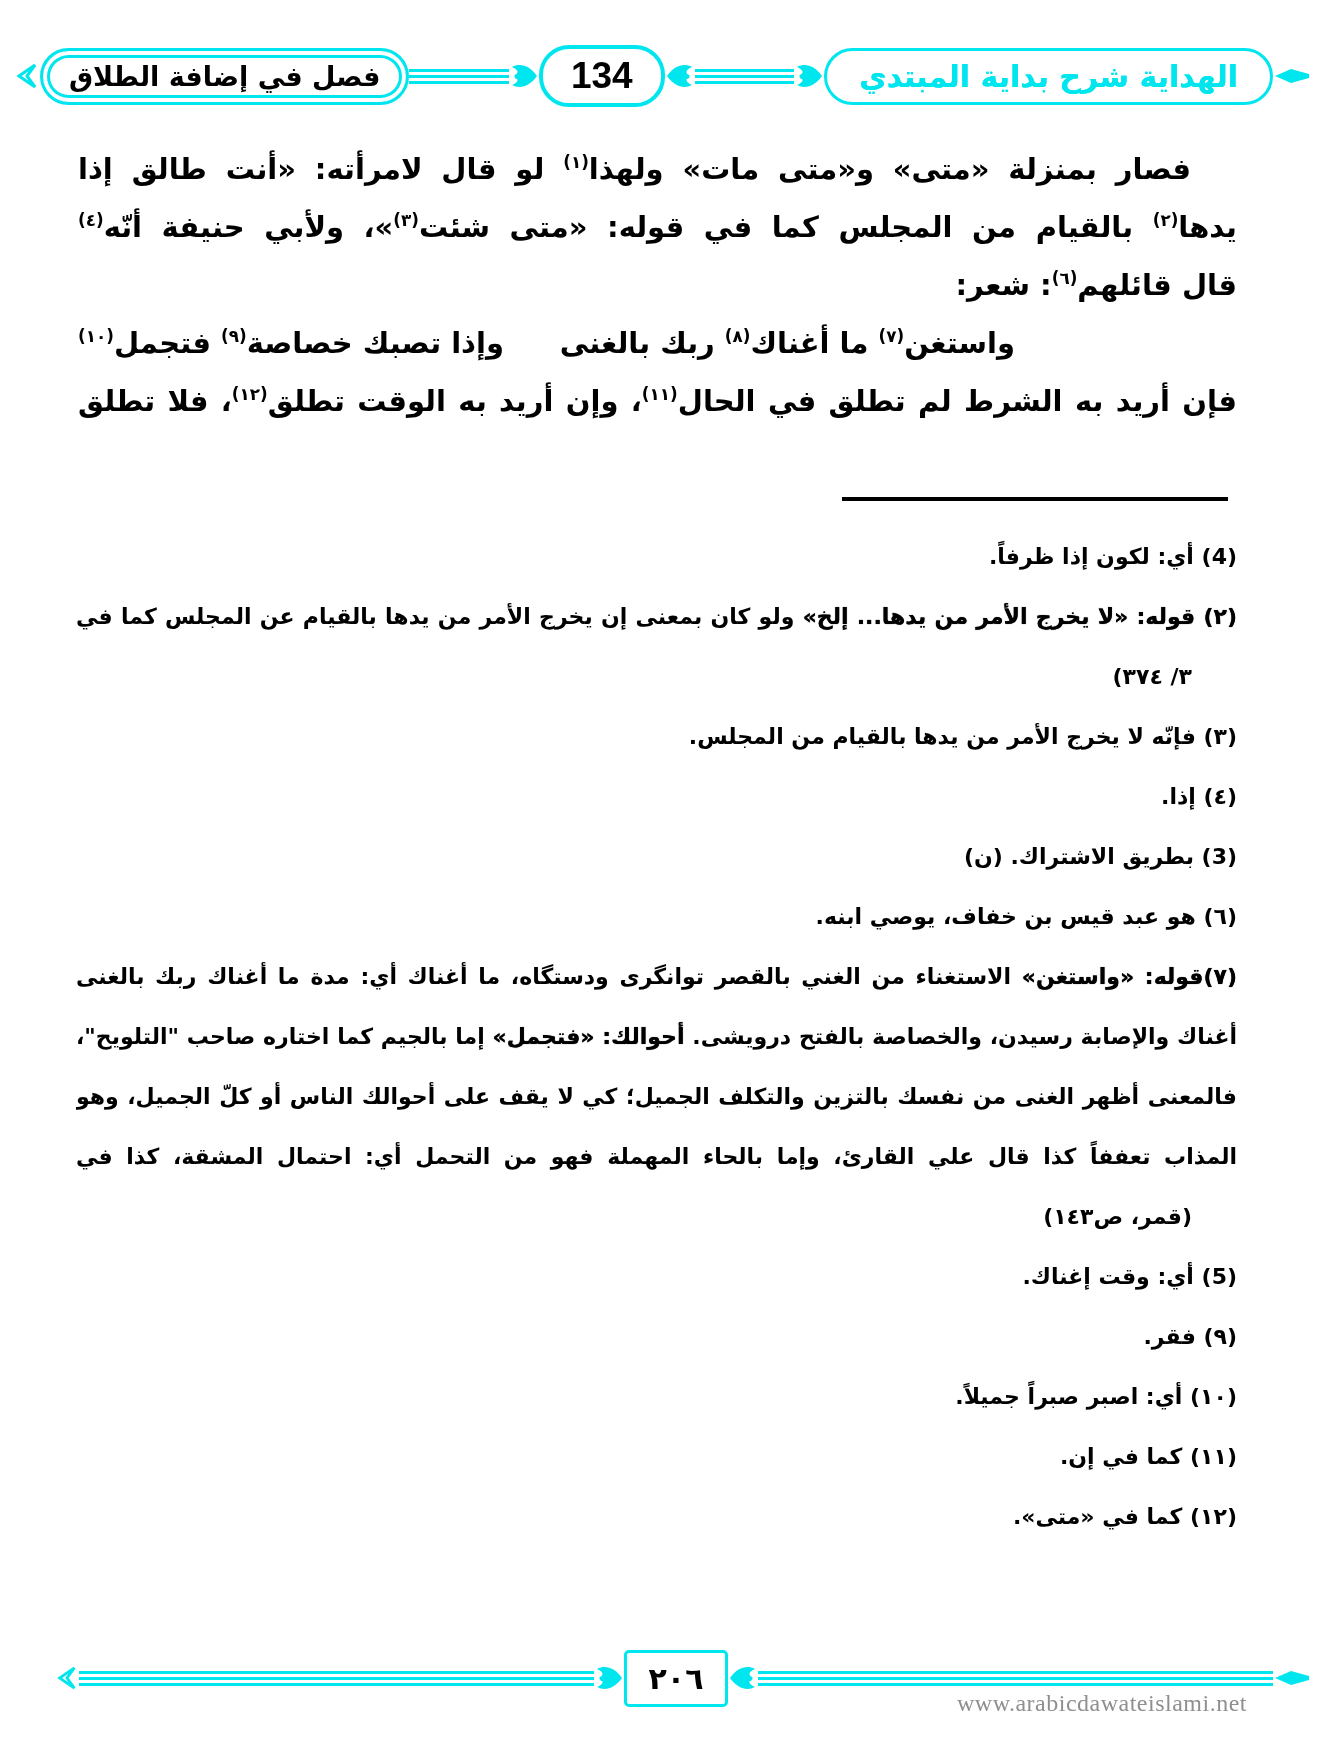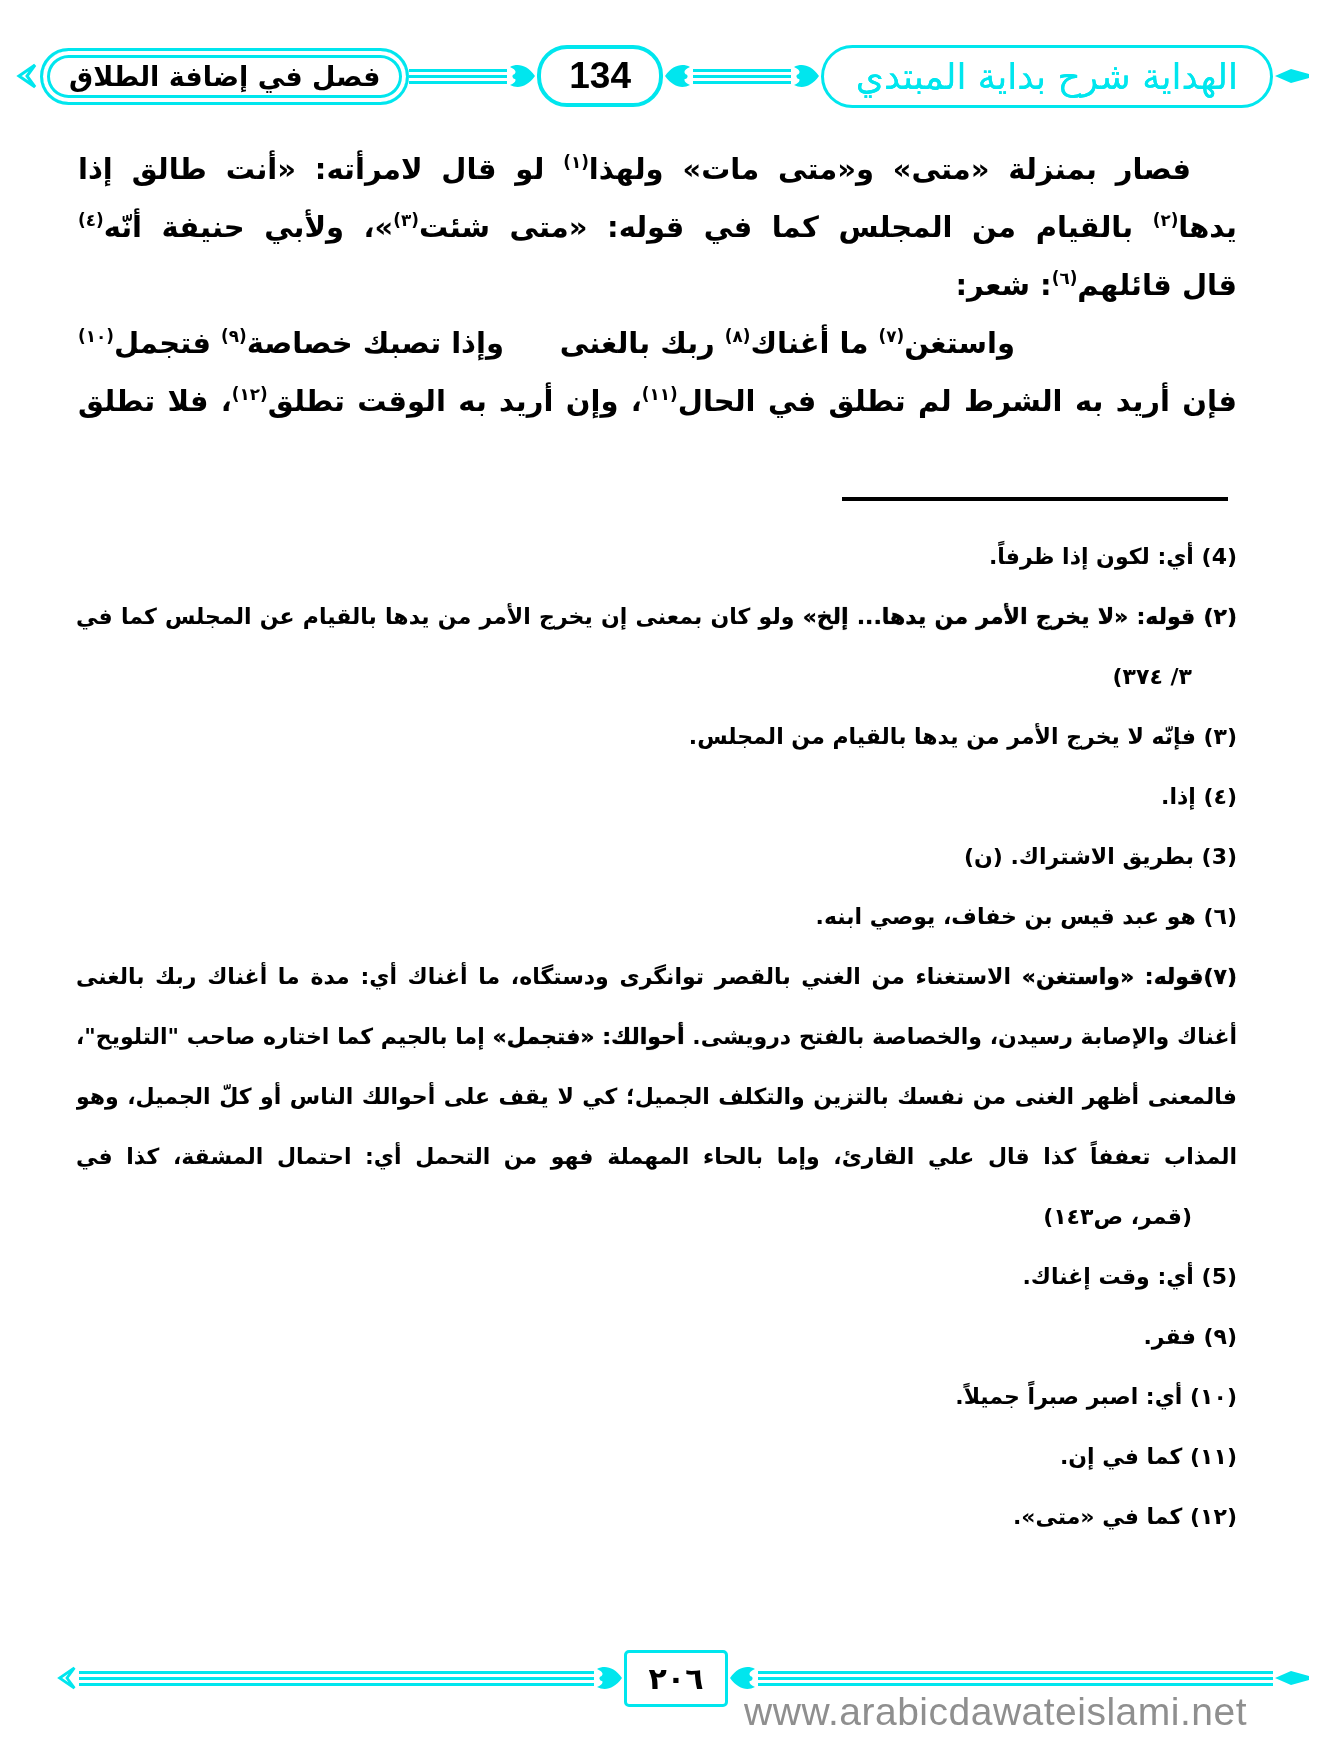--- a/index.html
+++ b/index.html
@@ -5,36 +5,36 @@
   :root { --accent:#00e6ee; --ink:#000; --wm:#8f8f8f; }
   * { box-sizing:border-box; margin:0; padding:0; }
   html,body { background:#fff; }
   body { width:1325px; height:1760px; position:relative; overflow:hidden;
          font-family:"DejaVu Sans", sans-serif; color:var(--ink); }
   .page { position:absolute; inset:0; background:#fff; }
   .rtl { direction:rtl; unicode-bidi:isolate; }
 
   
   .band { position:absolute; display:flex; align-items:center; }
-  .band-header { top:38px; left:14px; right:14px; height:76px; }
+  .band-header { top:38px; left:14px; right:14px; height:76px;justify-content:flex-end; }
   .band-footer { top:1648px; left:55px; right:14px; height:60px; }
   .hrule { flex:1 1 0; height:15px; min-width:30px;
     background:linear-gradient(to bottom,
       var(--accent) 0 3px, #fff 3px 6px,
       var(--accent) 6px 9px, #fff 9px 12px,
       var(--accent) 12px 15px); }
   .cartouche { background:#fff; border:3px solid var(--accent);
     display:flex; align-items:center; justify-content:center; white-space:nowrap; }
   .cartouche-chapter { border-radius:34px; padding:10px 26px;
     box-shadow:inset 0 0 0 4px #fff, inset 0 0 0 7px var(--accent);
     font-size:27px; font-weight:bold; }
   .cartouche-pagenum { border-radius:30px; border-width:4px; padding:6px 28px;
     font-family:"Liberation Sans", sans-serif; font-size:37px; font-weight:bold; }
   .cartouche-title { border-radius:32px; padding:8px 32px;
-    color:var(--accent); font-size:36px; font-weight:normal;
+    color:var(--accent); font-size:30px; font-weight:bold;
     text-shadow:0 0 0.5px var(--accent); }
   .cartouche-footnum { border-radius:5px; border-width:3px; padding:8px 22px;
     font-size:30px; font-weight:bold; }
   .orn { flex:0 0 auto; }
   .orn svg { display:block; }
   .orn path { fill:var(--accent); }
   .orn.stroke path { fill:none; stroke:var(--accent); stroke-width:3; }
   .flip { transform:scaleX(-1); }
 
   
@@ -49,21 +49,21 @@
 
   
   .fn-divider { position:absolute; top:497px; right:97px; width:386px; height:4px; background:#000; }
   .footnotes { position:absolute; top:527px; right:88px; left:76px; }
   .fn-line { font-size:22px; font-weight:bold; line-height:60px; height:60px; overflow:hidden; }
   .fn-line.cont { padding-right:45px; }
   .fn-line b { text-shadow:0 0 0.8px currentColor; }
 
   
   .watermark { position:absolute; top:1690px; right:78px;
-    font-family:Liberation Sans, sans-serif; font-size:39px;
+    font-family:Liberation Serif, serif; font-size:24px;
     color:var(--wm); letter-spacing:0.5px; }
 </style>
 </head>
 <body>
 
 <div class="page">
 
   <header class="band band-header">
     <span class="orn stroke">
       <svg width="26" height="28" viewBox="0 0 26 28">

